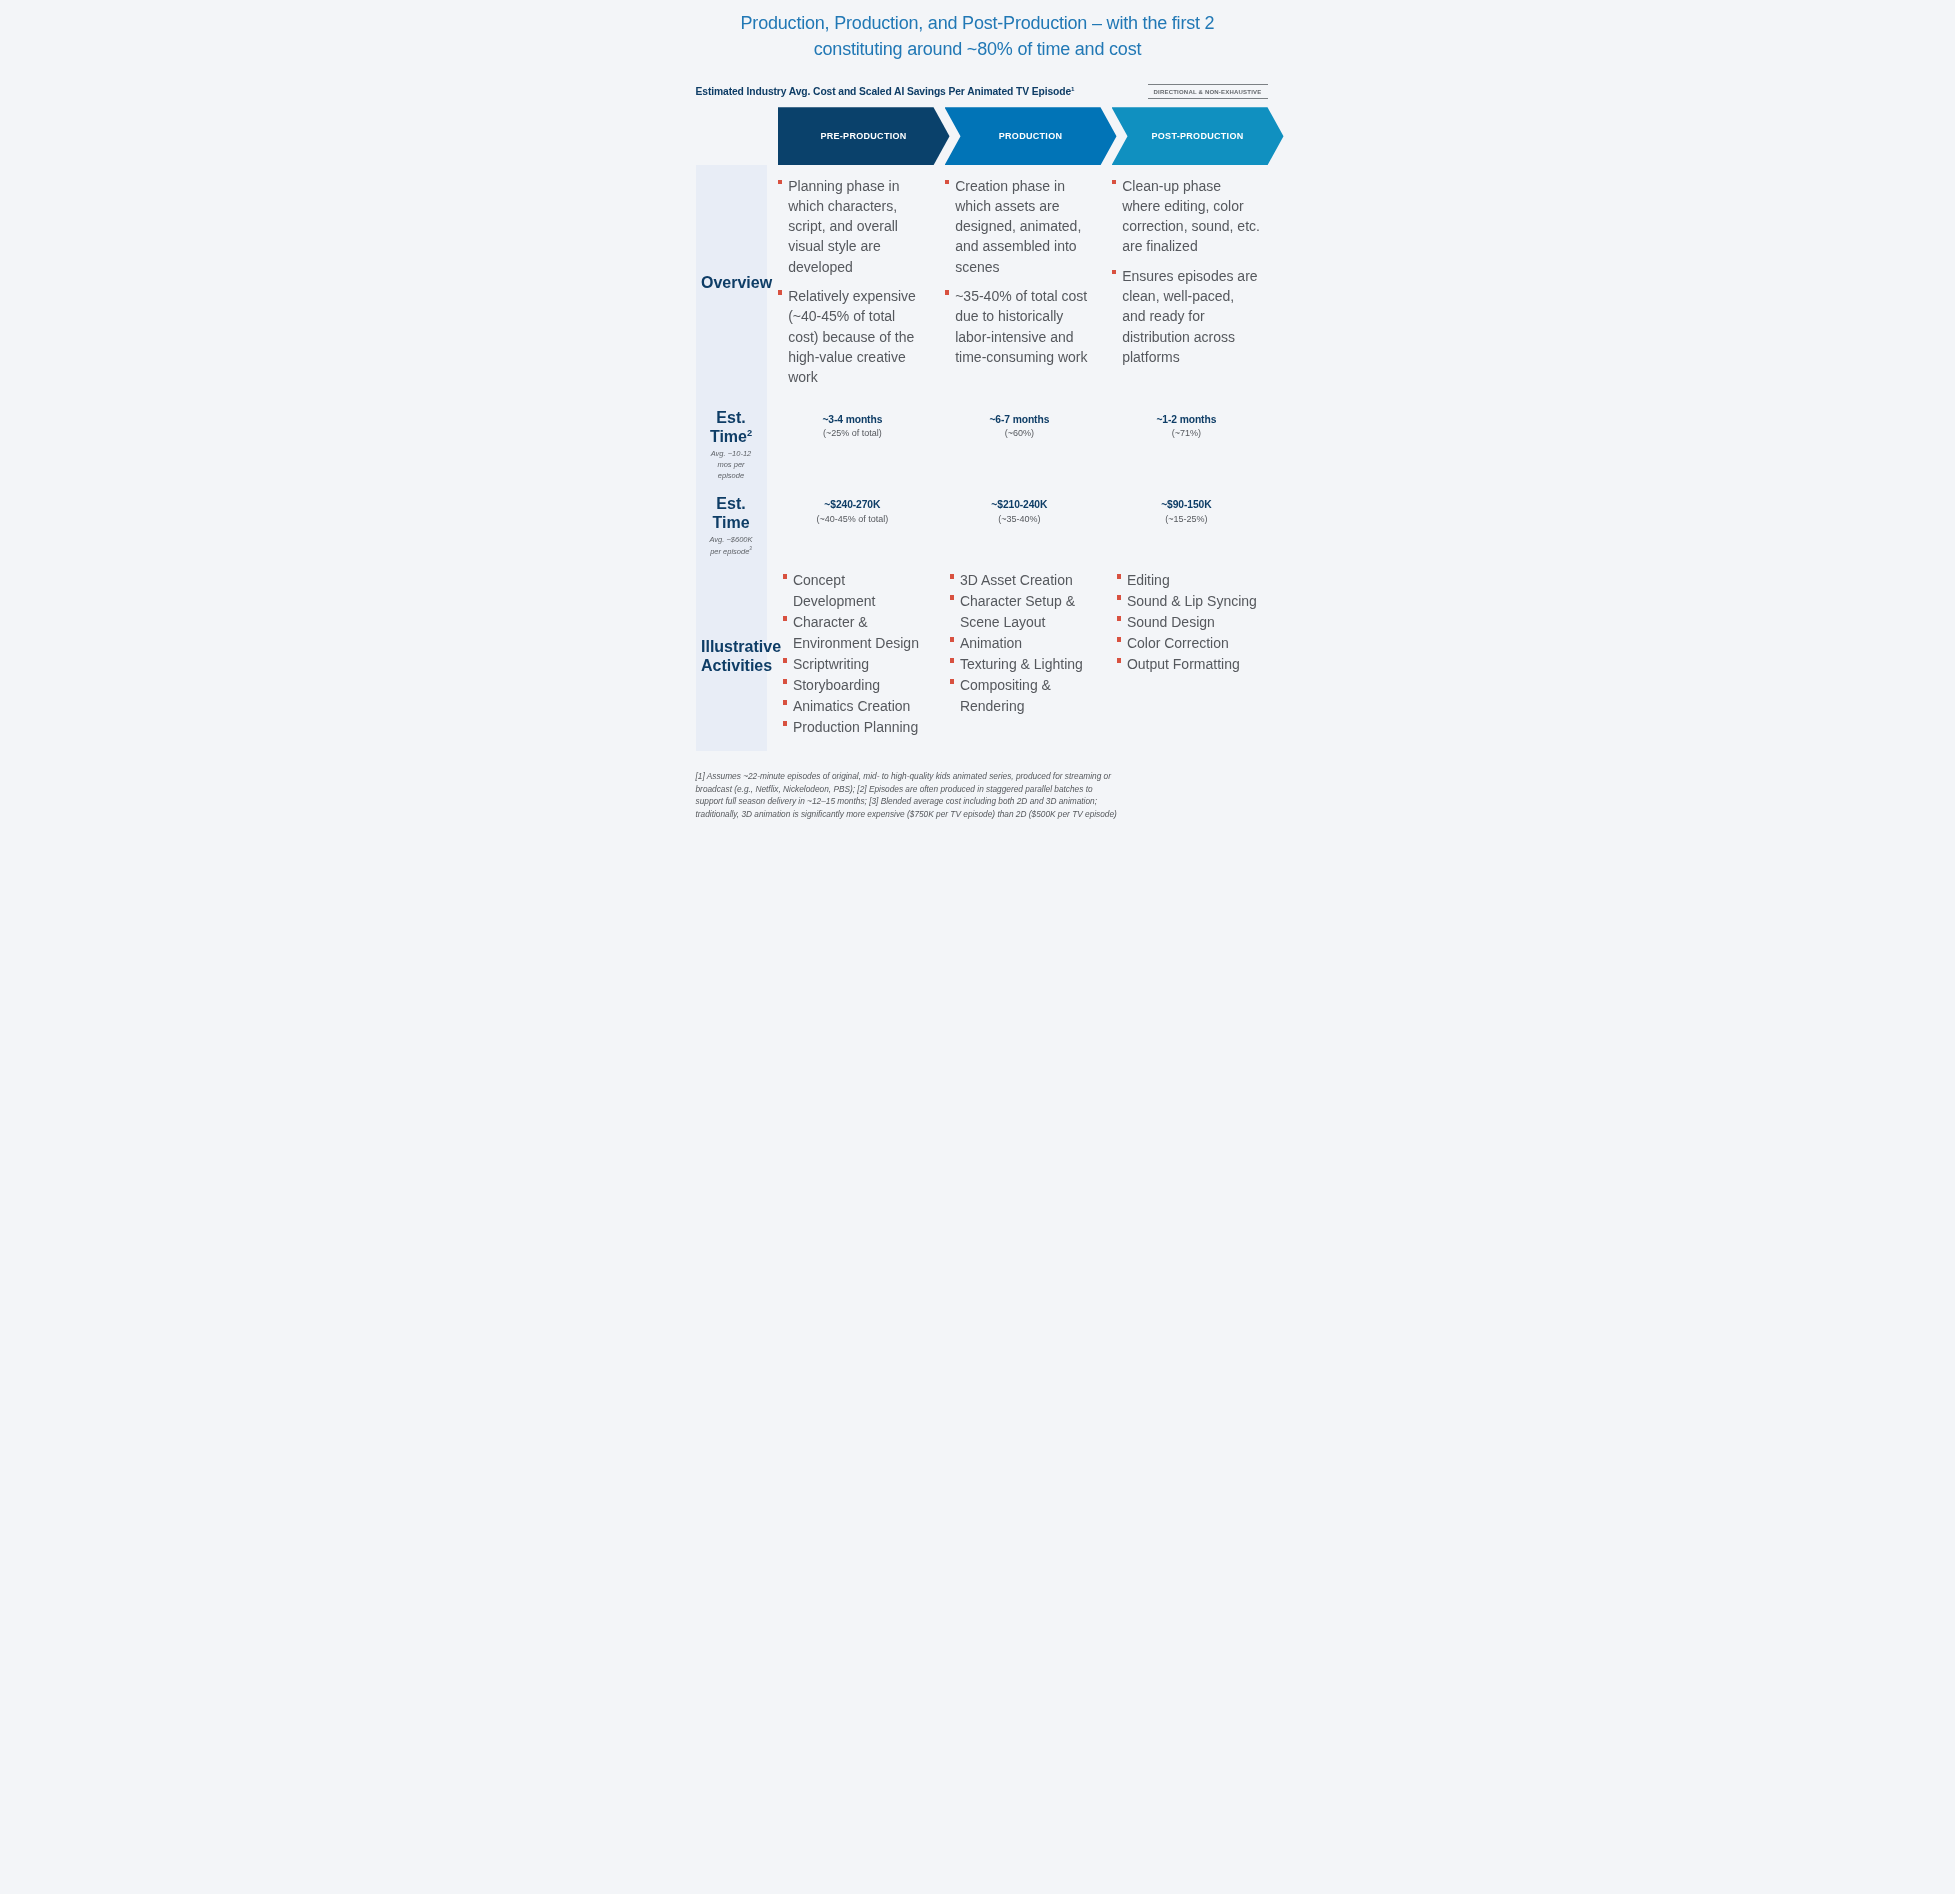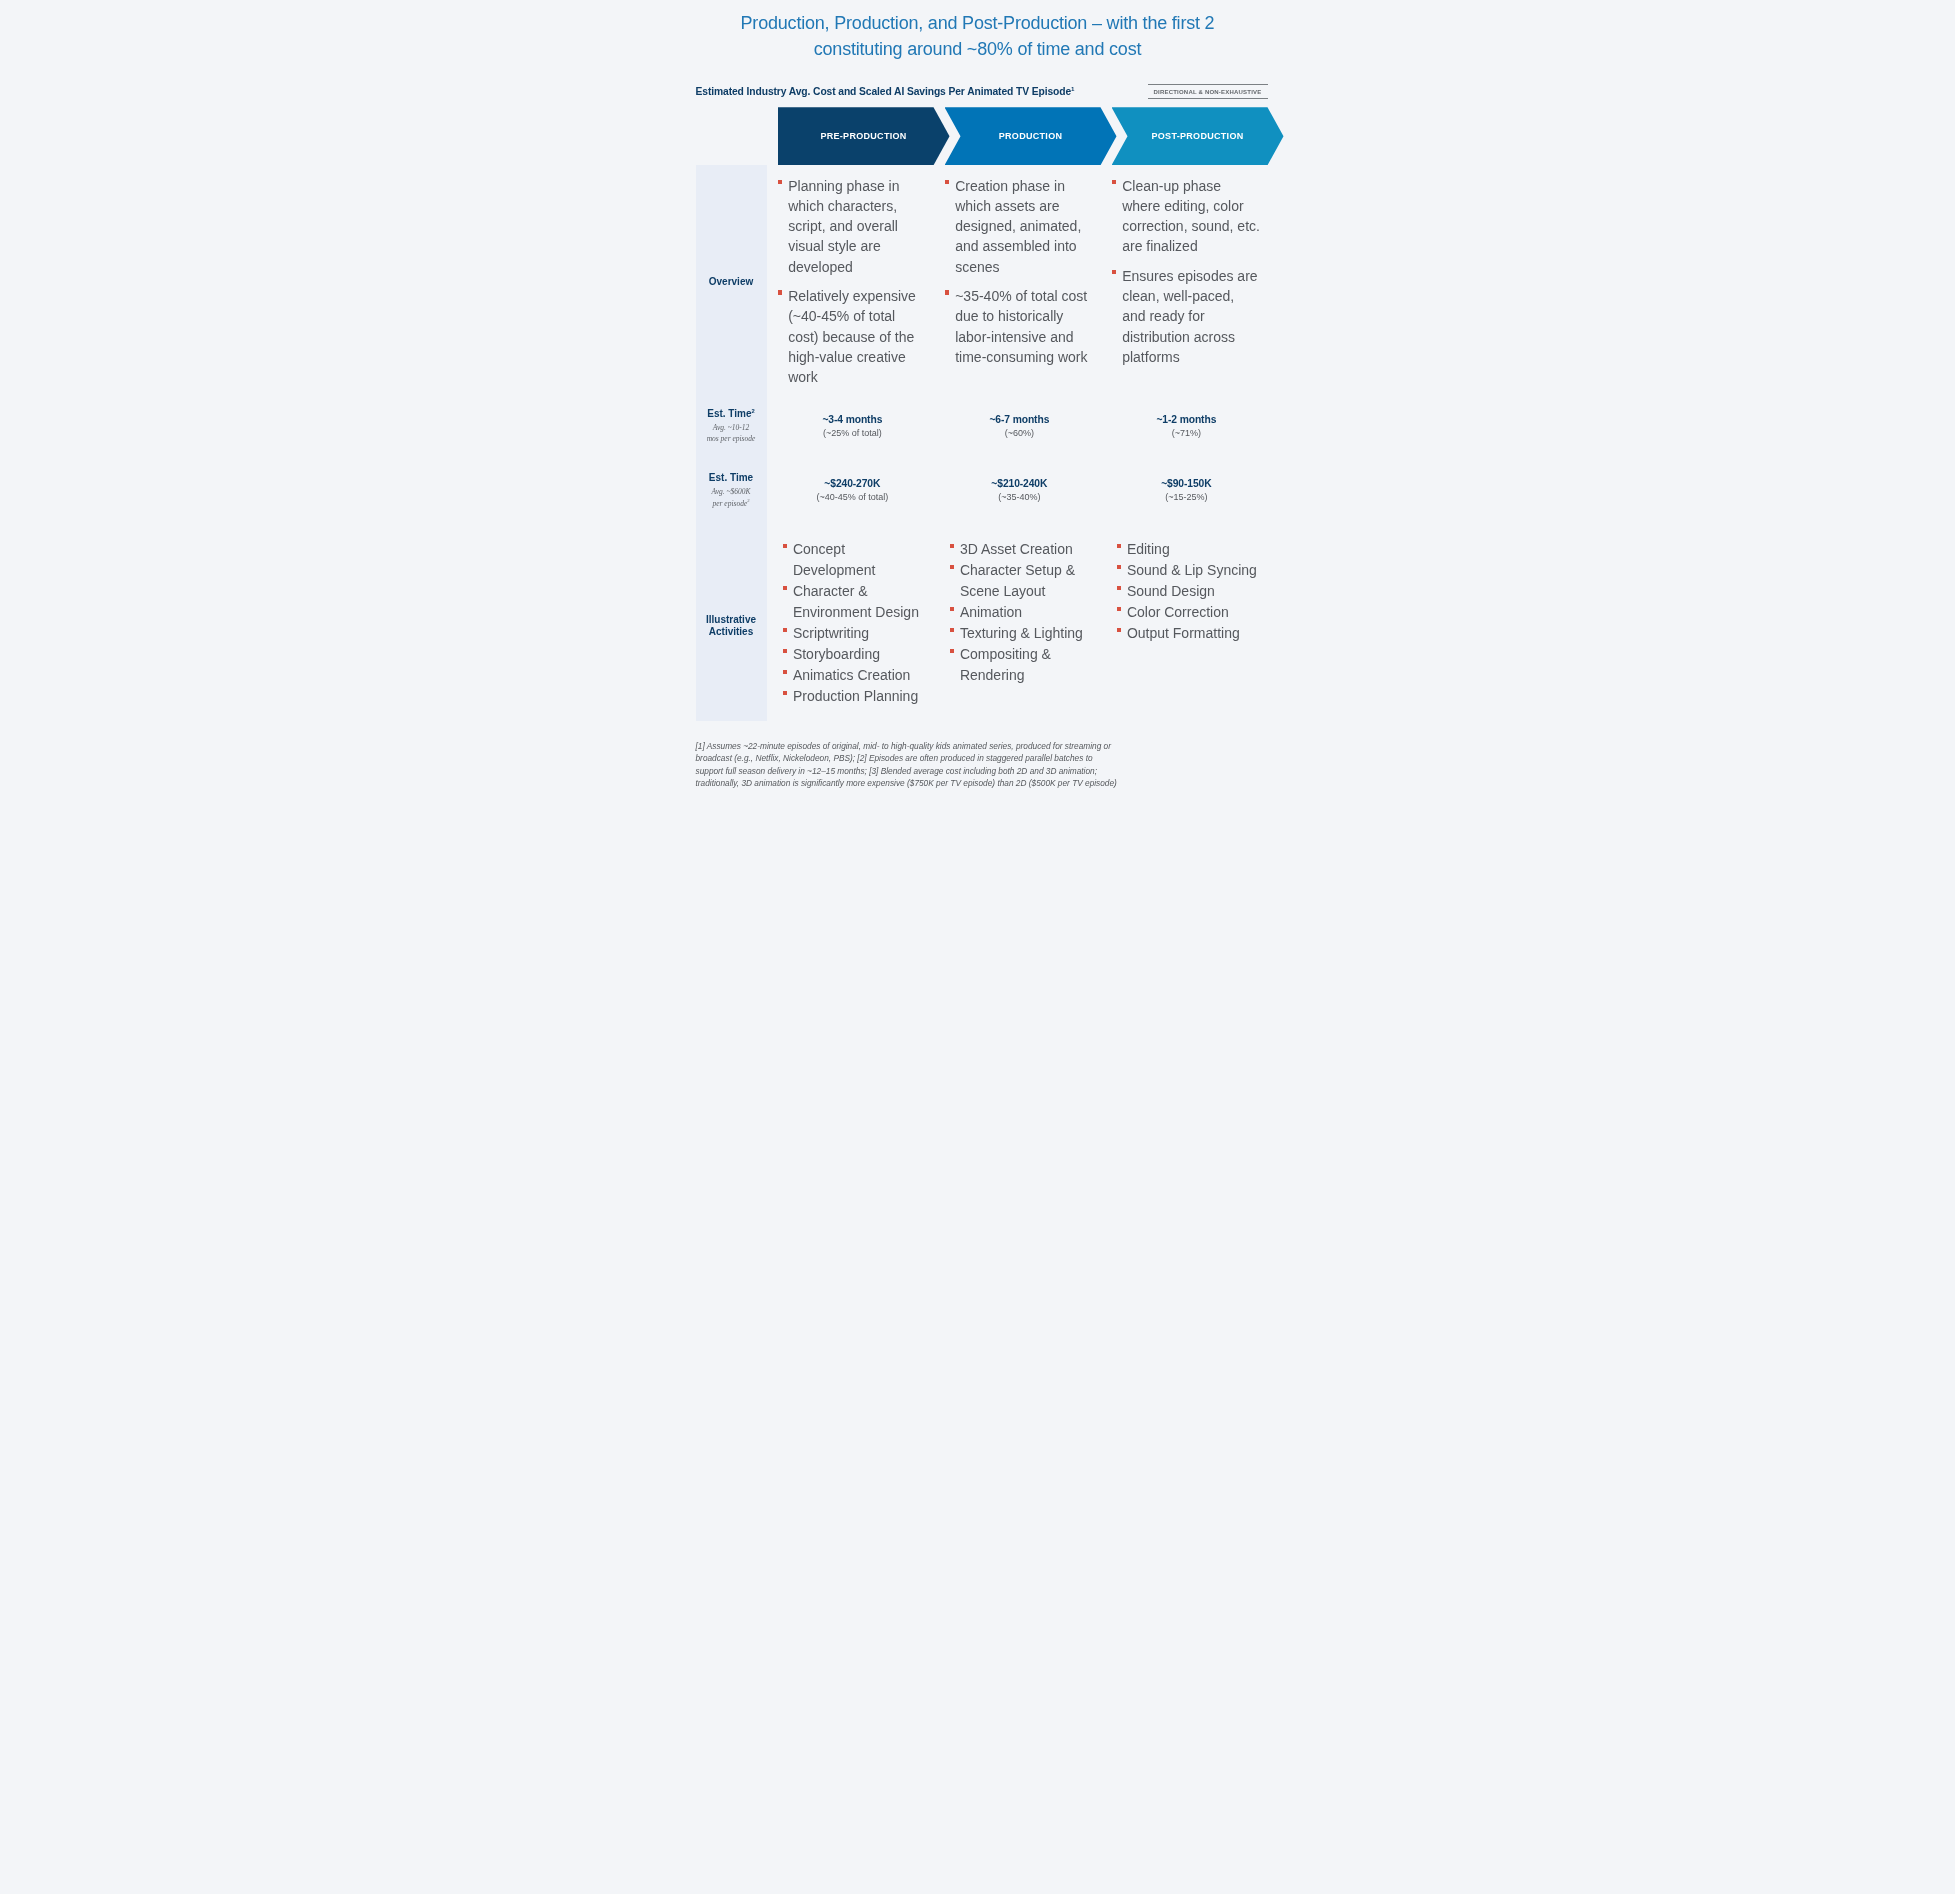--- a/index.html
+++ b/index.html
@@ -117,34 +117,33 @@
     justify-content:center;
     text-align:center;
     padding:4px 5.5px;
   }
   .side.top{justify-content:flex-start;padding-top:8.7px;}
   .r1{min-height:125px;}
   .r2{min-height:64px;}
   .r3{min-height:67px;}
   .r4{min-height:117px;}
   .side-label{
-    font-size:10px;
+    font-size:16px;
     font-weight:bold;
     color:var(--navy);
     line-height:1.2;
   }
   .side-label sup{font-size:58%;}
   .side-sub{
     margin:2.8px auto 0;
     max-width:50px;
     font-size:7.5px;
     font-style:italic;
     color:var(--muted_gray);
     line-height:1.42;
-    font-family:Liberation Serif, serif;
   }
   .side-sub sup{font-size:60%;}
   .cell{padding-right:6.3px;}
   .cell.ov{padding-top:10.3px;padding-bottom:12px;}
   .blist{list-style:none;}
   .blist li{
     position:relative;
     padding-left:10.7px;
     font-size:14px;
     line-height:1.45;

